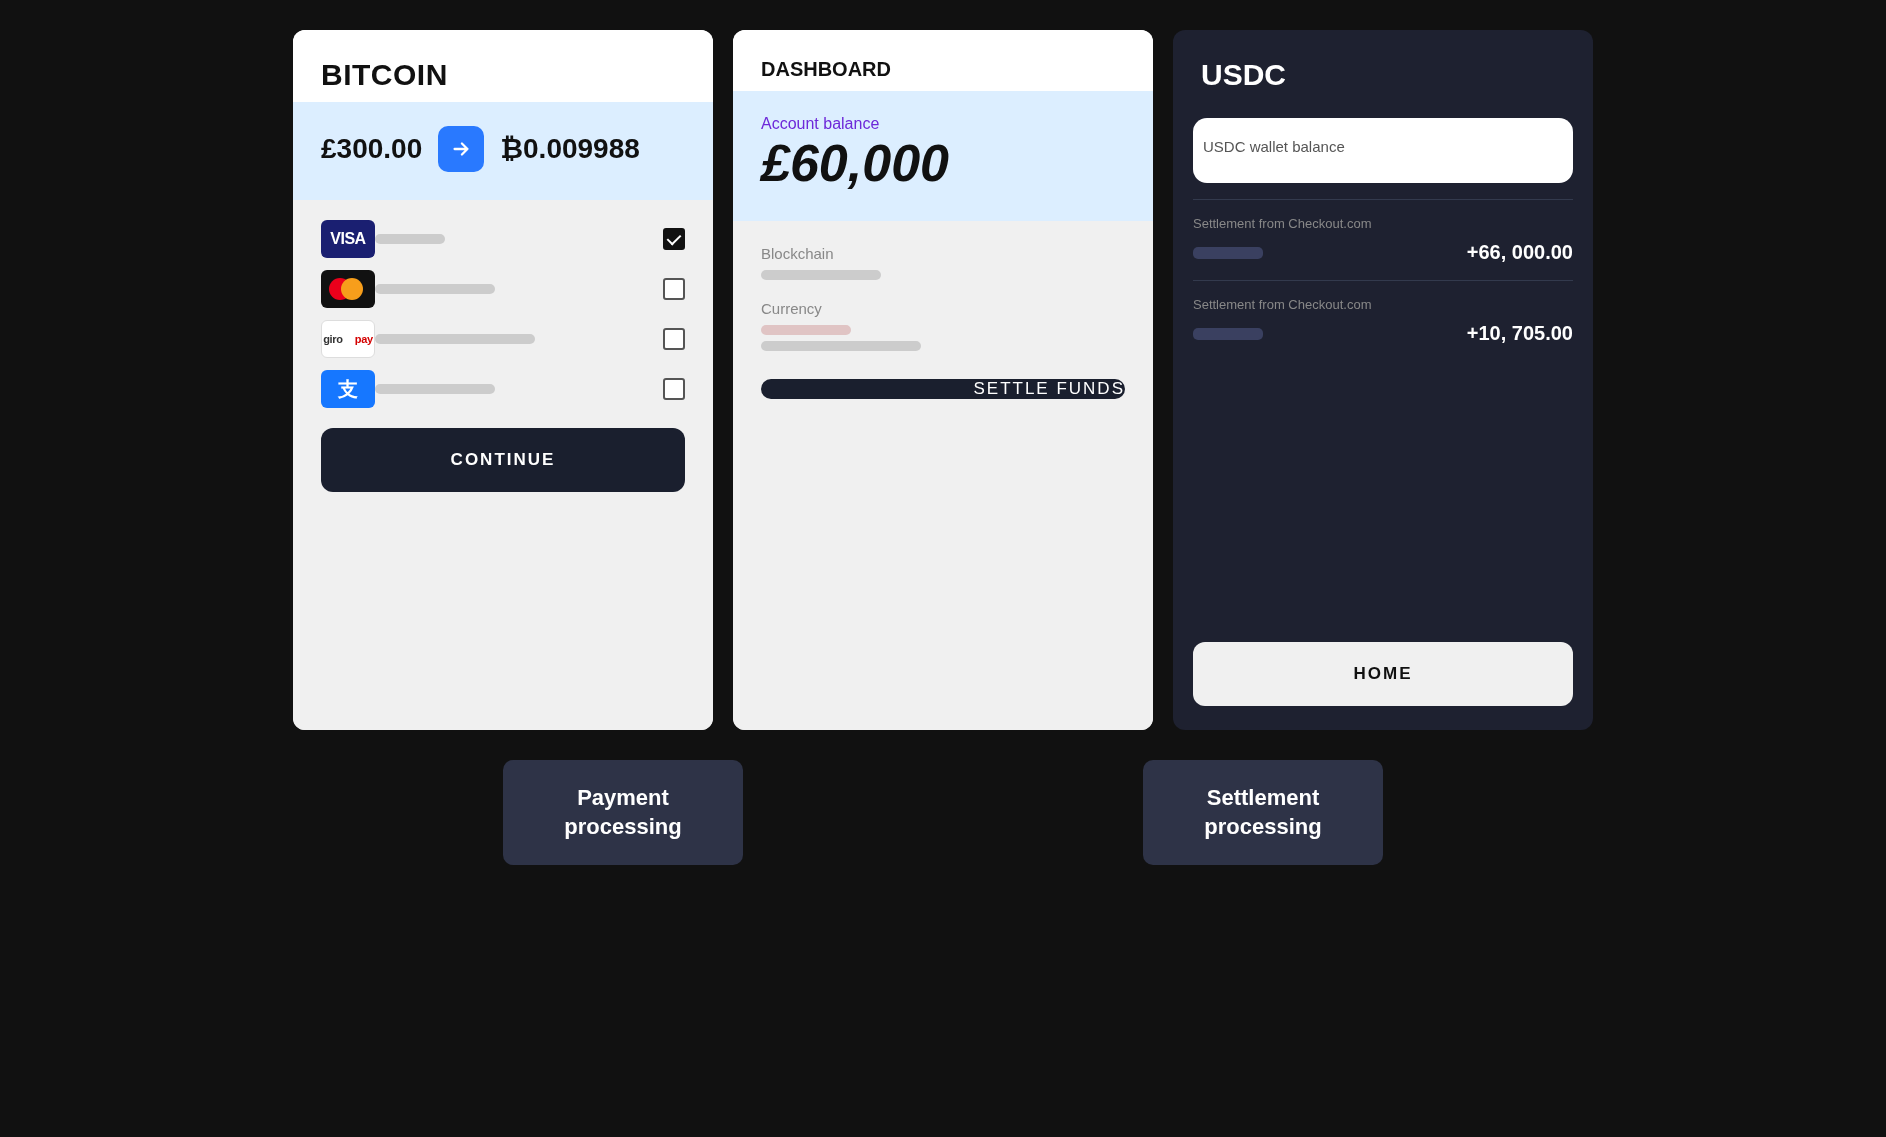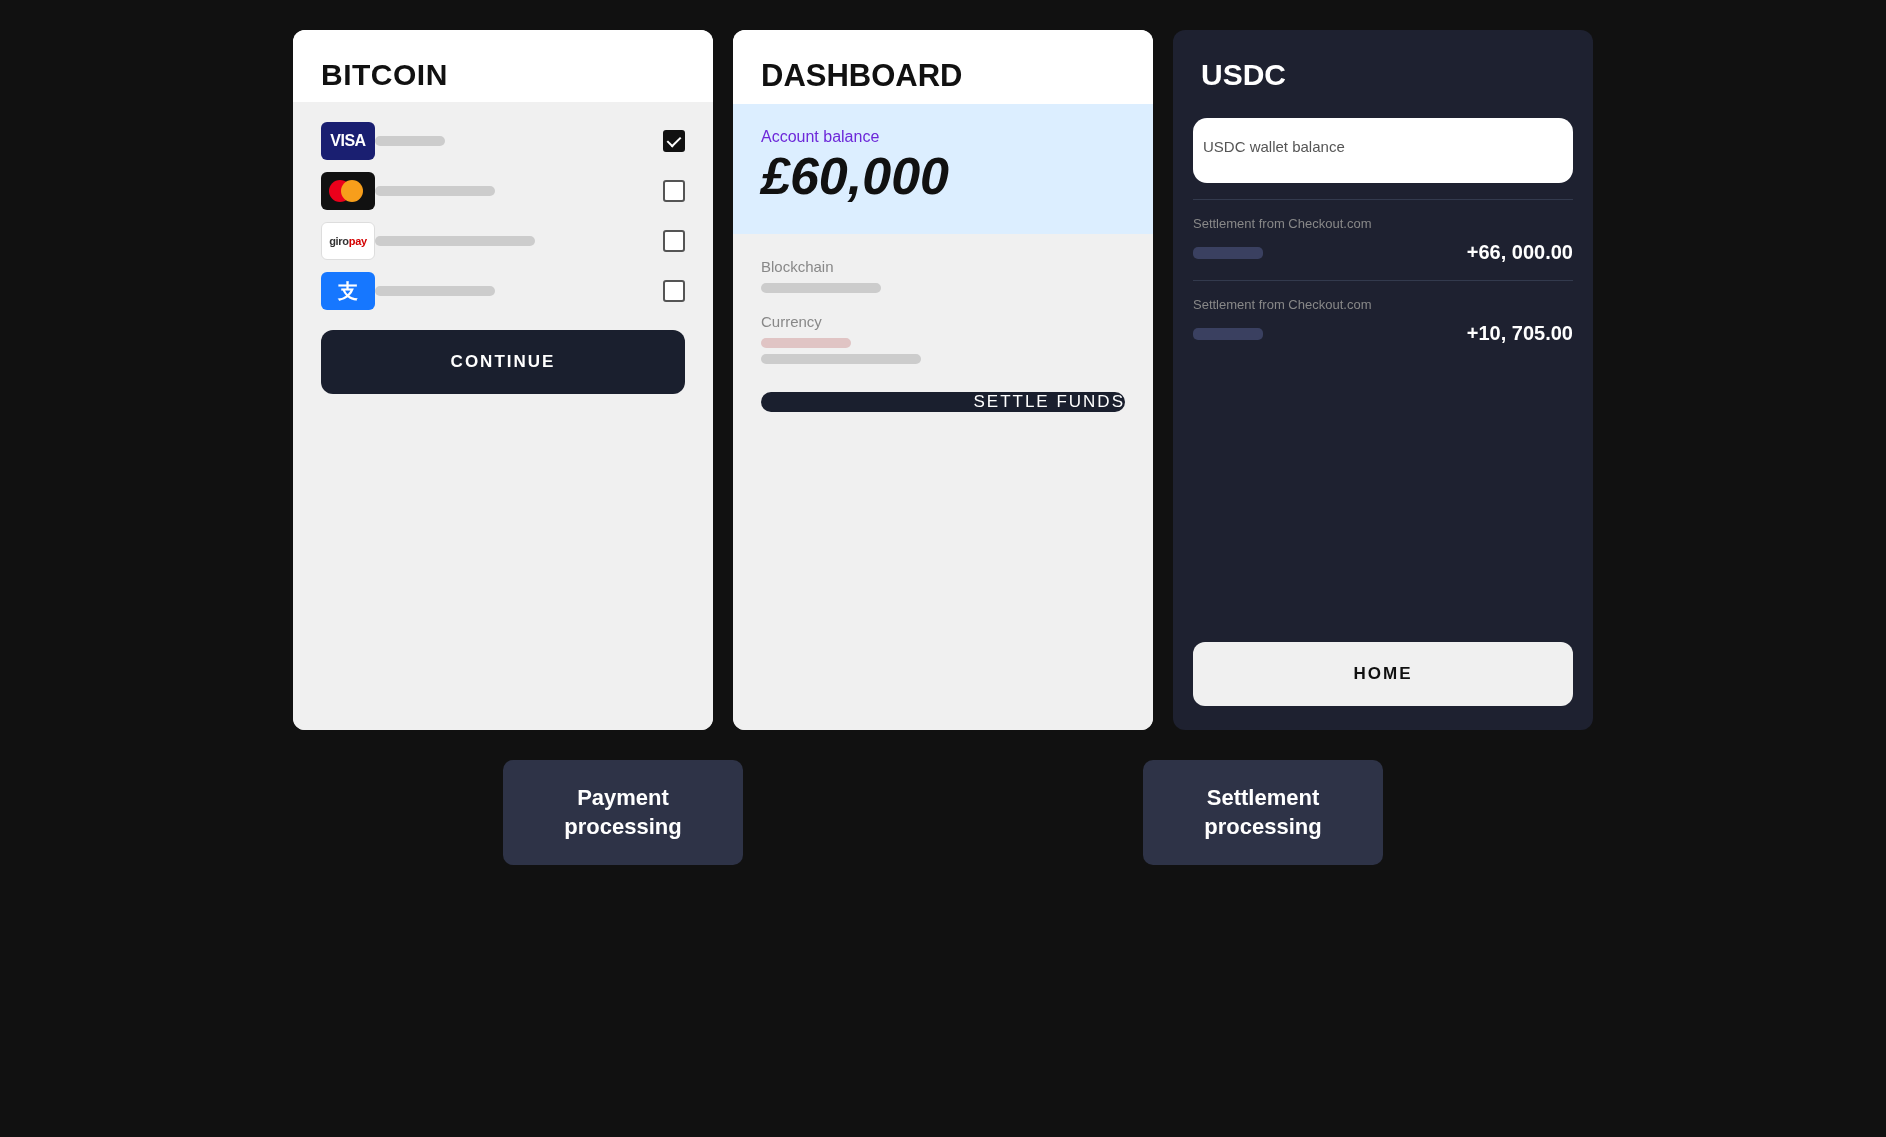--- a/index.html
+++ b/index.html
@@ -185,21 +185,21 @@
       width: 100%;
       text-align: center;
     }
 
     
     .card2-header {
       background: #fff;
       padding: 28px 28px 10px;
     }
     .card2-title {
-      font-size: 31px;
+      font-size: 20px;
       font-weight: 800;
       color: #111;
     }
     .card2-blue-section {
       background: #dceeff;
       padding: 24px 28px 28px;
     }
     .card2-acc-label {
       font-size: 16px;
       color: #6d28d9;
@@ -349,30 +349,40 @@
     }
 
     .giropay-text {
       font-size: 11px;
       font-weight: 900;
       color: #333;
       letter-spacing: -0.3px;
     }
     .giropay-pay {
       color: #d40000;
+      padding-left: 12px;
     }
   </style>
 </head>
 <body>
 
 <div class="main-area">
 
   <div class="card">
     <div class="card1-header">
       <div class="card1-title">BITCOIN</div>
+    </div>
+    <div class="card1-blue-section">
+      <span class="card1-gbp">£300.00</span>
+      <div class="card1-arrow-btn">
+        <svg width="22" height="22" viewBox="0 0 24 24">
+          <path d="M5 12h14M13 6l6 6-6 6" stroke="#fff" stroke-width="2.5" stroke-linecap="round" stroke-linejoin="round" fill="none"></path>
+        </svg>
+      </div>
+      <span class="card1-btc">₿0.009988</span>
     </div>
     <div class="card1-body">
 
       <div class="payment-row">
         <div class="payment-icon icon-visa">VISA</div>
         <div class="payment-label-bar">
           <div class="bar bar-short"></div>
         </div>
         <div class="checkbox-wrapper checkbox-checked"></div>
       </div>

